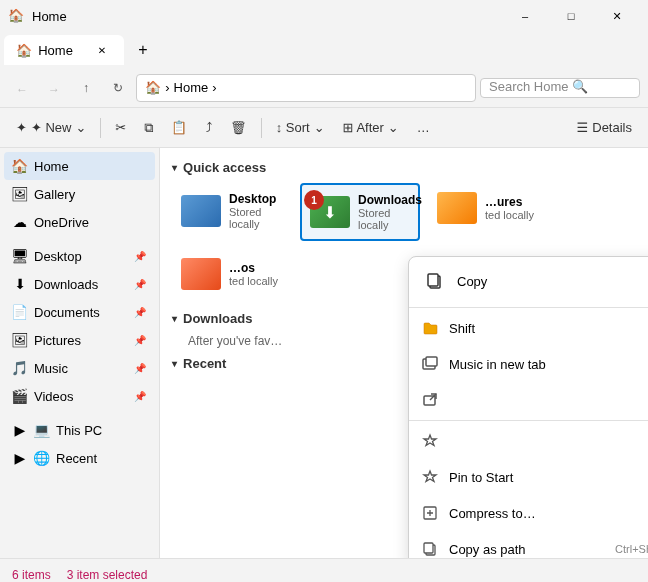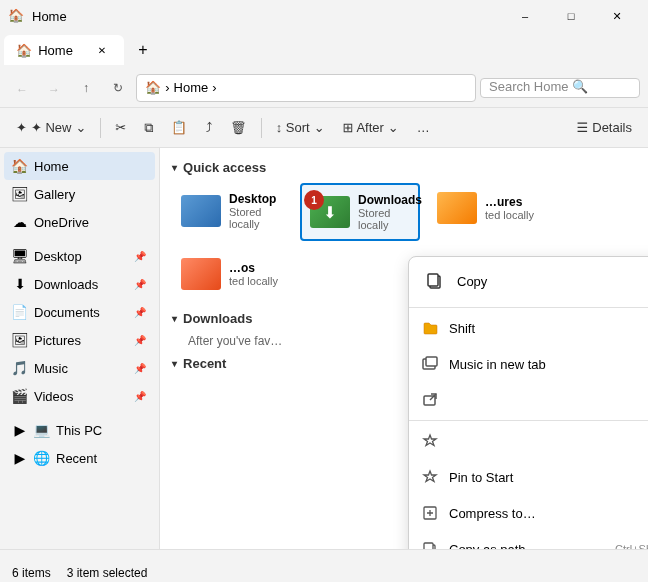--- a/index.html
+++ b/index.html
@@ -359,24 +359,24 @@
       font-size: 16px;
       cursor: pointer;
     }
 
     
     .status-bar {
       background: #f3f3f3;
       border-top: 1px solid #e0e0e0;
       height: 24px;
       display: flex;
-      align-items: flex-start;
-      padding: 16px 12px;
+      align-items: flex-end;
+      padding: 0 12px;
       font-size: 12px;
-      color: #000000;
+      color: #be185d;
       gap: 16px;
     }
 
     
     .folder-blue { background: linear-gradient(135deg, #5b9bd5 0%, #2b6cb0 100%); }
     .folder-green { background: linear-gradient(135deg, #4caf50 0%, #2e7d32 100%); }
     .folder-yellow { background: linear-gradient(135deg, #ffb74d 0%, #f57c00 100%); }
     .folder-orange { background: linear-gradient(135deg, #ff8a65 0%, #e64a19 100%); }
   </style>
 </head>

